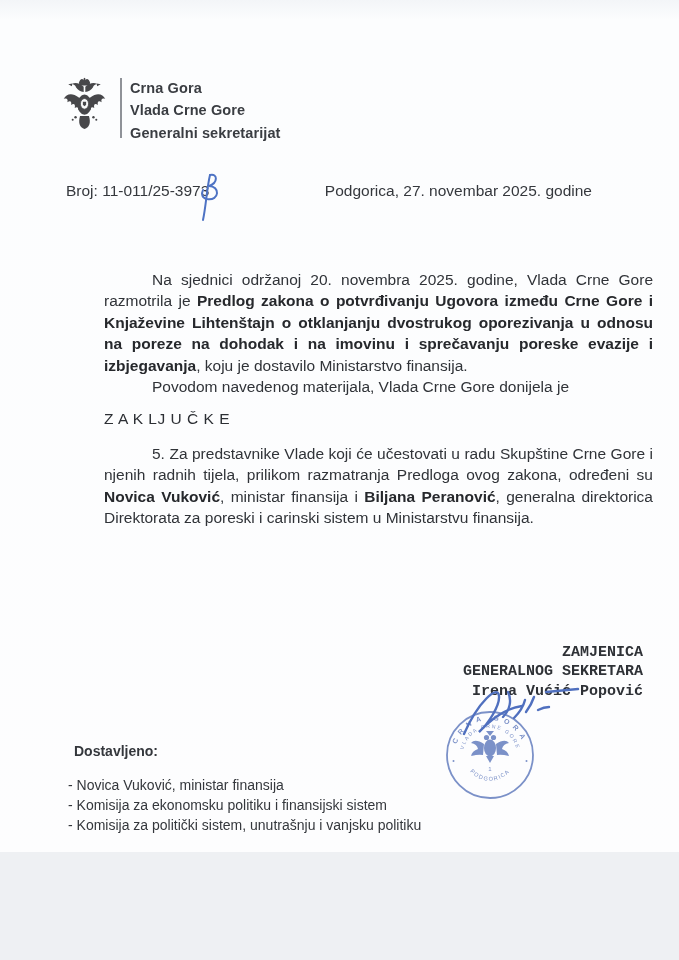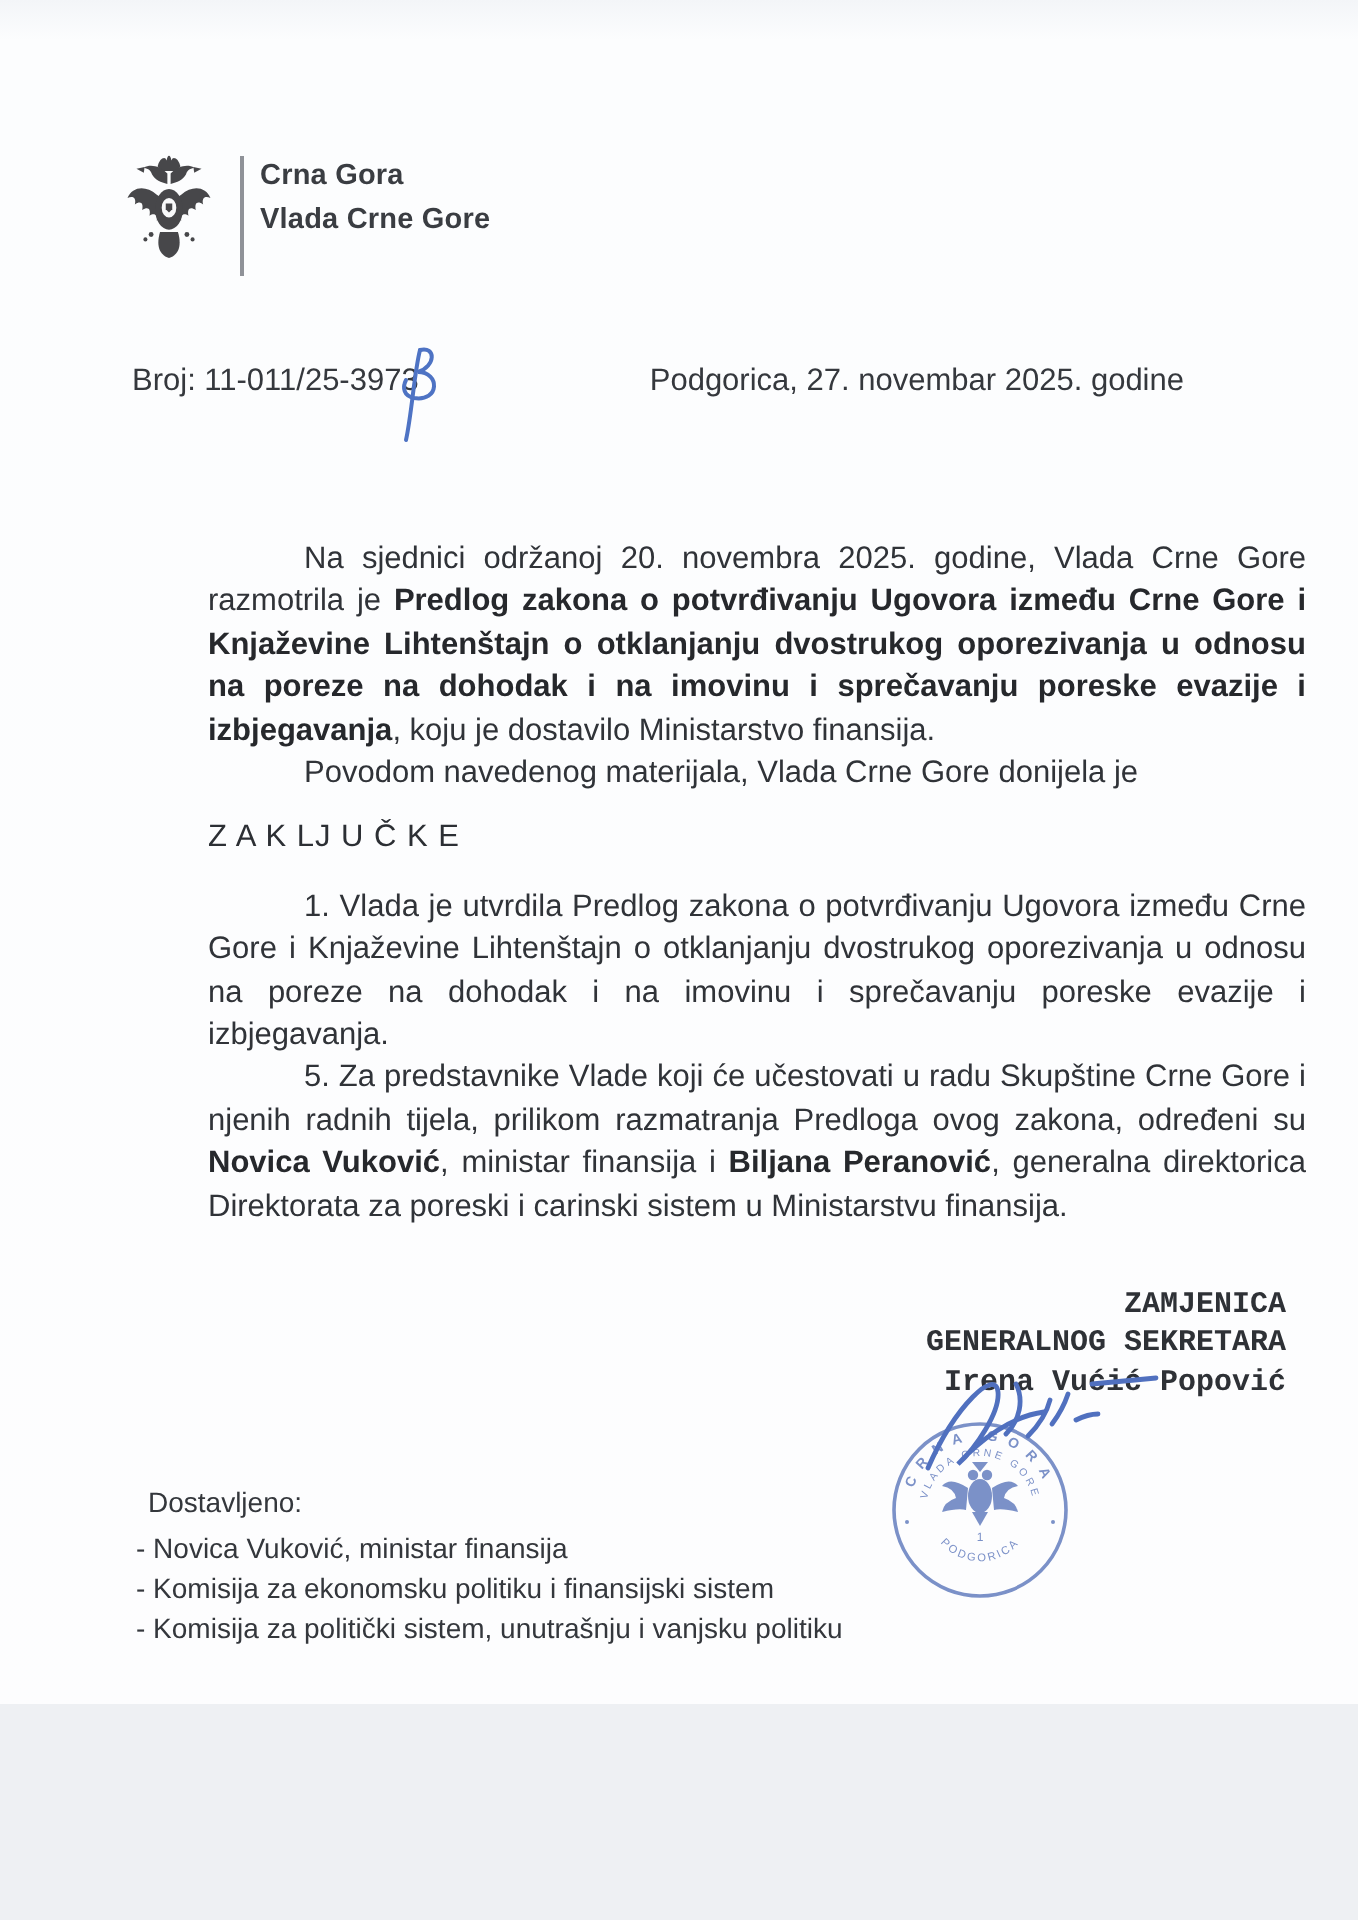--- a/index.html
+++ b/index.html
@@ -27,21 +27,21 @@
   .bodytext p { text-align:justify; text-indent:48px; }
   .bodytext p.short { text-align:left; }
   .bodytext b { font-weight:bold; color:#26282c; }
   .heading { text-align:left; font-size:15.5px; font-weight:normal; letter-spacing:.5px; margin:11px 0 13px 0; color:#2c2f34; }
   
   .sigblock { position:absolute; left:343px; top:643px; width:300px; text-align:right; font-weight:bold; font-size:15px; line-height:19.3px; color:#2e3136;font-family:Liberation Mono, monospace; }
   .signature-svg { position:absolute; left:448px; top:680px; z-index:3; }
   .stamp-svg { position:absolute; left:445px; top:710px; z-index:2; opacity:.93; }
   
   .distribution { position:absolute; left:68px; top:741px; font-size:14px; line-height:20px; color:#34373c; }
-  .dist-label { font-weight:normal; padding-left:6px; margin-bottom:3px; }
+  .dist-label { font-weight:bold; padding-left:6px; margin-bottom:14px; }
   
   .scan-edge { position:absolute; left:0; top:948px; width:679px; height:2px; background:#d9dee5; }
 </style>
 </head>
 <body>
 
 <div class="page">
 
   <header class="letterhead">
     <div class="emblem">
@@ -63,40 +63,40 @@
         </g>
         <ellipse cx="55" cy="66" rx="10" ry="13" fill="#f8f9fa"></ellipse>
         <ellipse cx="55" cy="66" rx="10" ry="13" fill="none" stroke="#47474a" stroke-width="2"></ellipse>
         <path d="M51 61 h8 v7 l-4 4 -4 -4 z" fill="#47474a"></path>
       </svg>
     </div>
     <div class="lh-rule"></div>
     <div class="lh-text">
       <div>Crna Gora</div>
       <div>Vlada Crne Gore</div>
+      <div>Generalni sekretarijat</div>
     </div>
   </header>
 
   <div class="refrow">
     <span>Broj: 11-011/25-3973</span>
     <span>Podgorica, 27. novembar 2025. godine</span>
   </div>
 
   <svg class="handmark" width="28" height="56" viewBox="0 0 28 56">
     <g fill="none" stroke="#4e73c4" stroke-width="2" stroke-linecap="round">
       <path d="M15 5 C23 3 23 13 14 16 C25 16 25 31 12 29 C7 28 6 24 8 20"></path>
       <path d="M15 5 C12 17 11 36 8 50"></path>
     </g>
   </svg>
 
   <main class="bodytext">
     <p><span>Na sjednici održanoj 20. novembra 2025. godine, Vlada Crne Gore razmotrila je </span><b>Predlog zakona o potvrđivanju Ugovora između Crne Gore i Knjaževine Lihtenštajn o otklanjanju dvostrukog oporezivanja u odnosu na poreze na dohodak i na imovinu i sprečavanju poreske evazije i izbjegavanja</b><span>, koju je dostavilo Ministarstvo finansija.</span></p>
     <p class="short">Povodom navedenog materijala, Vlada Crne Gore donijela je</p>
     <h2 class="heading">Z A K LJ U Č K E</h2>
-    <p>1. Vlada je utvrdila Predlog zakona o potvrđivanju Ugovora između Crne Gore i Knjaževine Lihtenštajn o otklanjanju dvostrukog oporezivanja u odnosu na poreze na dohodak i na imovinu i sprečavanju poreske evazije i izbjegavanja.</p>
     <p><span>5. Za predstavnike Vlade koji će učestovati u radu Skupštine Crne Gore i njenih radnih tijela, prilikom razmatranja Predloga ovog zakona, određeni su </span><b>Novica Vuković</b><span>, ministar finansija i </span><b>Biljana Peranović</b><span>, generalna direktorica Direktorata za poreski i carinski sistem u Ministarstvu finansija.</span></p>
   </main>
 
   <div class="sigblock">
     <div>ZAMJENICA</div>
     <div>GENERALNOG SEKRETARA</div>
     <div>Irena Vućić Popović</div>
   </div>
 
   <svg class="signature-svg" width="140" height="60" viewBox="0 0 140 60">

